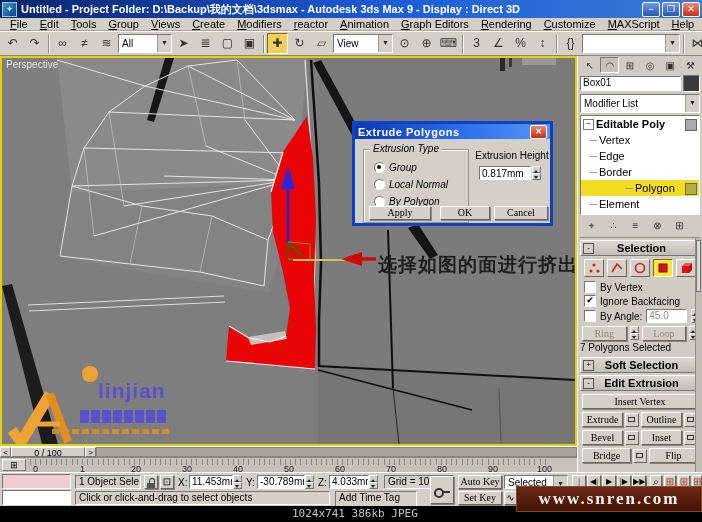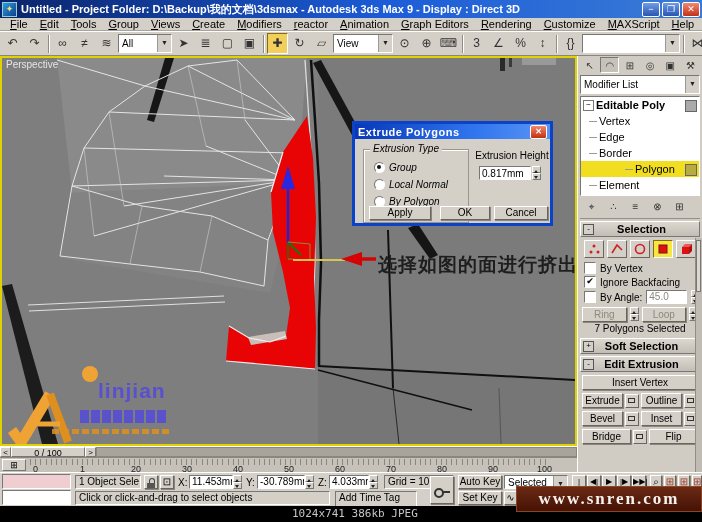--- a/index.html
+++ b/index.html
@@ -50,21 +50,21 @@
   .rad.sel::after{content:"";position:absolute;left:2px;top:2px;width:4px;height:4px;border-radius:50%;background:#111;}
   .dlg-hlabel{position:absolute;left:118px;top:26px;width:78px;text-align:center;font-size:10px;}
   .fld{background:#fff;border:1px solid;border-color:#777 #fff #fff #777;font-size:10px;padding:0 2px;
     display:inline-flex;align-items:center;box-sizing:border-box;height:14px;}
   .spin{display:inline-flex;flex-direction:column;width:9px;height:14px;box-sizing:border-box;}
   .spin i{flex:1;background:#d4d0c8;border:1px solid;border-color:#fff #777 #777 #fff;position:relative;}
   .spin i::after{content:"";position:absolute;left:1px;border:2px solid transparent;}
   .spin .su::after{top:1px;border-bottom:3px solid #222;}
   .spin .sd::after{top:2px;border-top:3px solid #222;}
   .btn3{background:#d4d0c8;border:1px solid;border-color:#fff #6a665e #6a665e #fff;box-shadow:1px 1px 0 #8a867e;
-    font-size:10px;text-align:center;box-sizing:border-box;}
+    font-size:10px;text-align:center;box-sizing:border-box;font-family:Liberation Serif, serif;}
   .dlg .btn3{position:absolute;top:82px;height:14px;line-height:12px;}
   
   .cpanel{position:absolute;left:577px;top:56px;width:125px;height:416px;background:#d0ccc4;border-left:1px solid #fff;
     box-sizing:border-box;padding:1px 2px;overflow:hidden;}
   .ptabs{display:flex;height:16px;gap:1px;}
   .ptab{flex:1;text-align:center;font-size:10px;line-height:15px;color:#333;border:1px solid transparent;}
   .ptab.act{background:#c6c2ba;border-color:#777 #fff #fff #777;}
   .prow{display:flex;align-items:center;gap:2px;margin-top:2px;}
   .namefld{flex:1;height:15px;}
   .swatch{width:15px;height:15px;background:#3a3a3a;border:1px solid;border-color:#777 #fff #fff #777;}
@@ -82,21 +82,21 @@
   .rohdr .pm{width:9px;height:9px;border:1px solid #555;background:#d4d0c8;font-size:8px;line-height:8px;text-align:center;margin:0 2px;font-weight:normal;}
   .rohdr .cap{flex:1;text-align:center;margin-right:12px;}
   .sobj{display:flex;gap:3px;justify-content:center;padding:3px 0;}
   .sob{width:18px;height:16px;border:1px solid;border-color:#fff #6a665e #6a665e #fff;background:#d4d0c8;display:flex;align-items:center;justify-content:center;}
   .sob.act{background:#f5e642;border-color:#8a6a10 #fff #fff #8a6a10;}
   .cbrow{display:flex;align-items:center;gap:4px;height:14px;padding-left:4px;font-size:10px;}
   .cb{width:10px;height:10px;background:#fff;border:1px solid;border-color:#777 #fff #fff #777;font-size:9px;line-height:9px;text-align:center;flex:0 0 auto;}
   .grid2{display:flex;gap:3px;margin:2px 2px 0;}
   .grid2 .btn3{flex:1;height:15px;line-height:13px;}
   .dis{color:#8c887e;}
-  .selstat{text-align:center;font-size:10px;height:14px;line-height:14px;}
+  .selstat{text-align:left;font-size:10px;height:14px;line-height:14px;}
   .sq{width:12px;height:12px;border:1px solid;border-color:#fff #6a665e #6a665e #fff;background:#d4d0c8;position:relative;flex:0 0 auto;}
   .sq::after{content:"";position:absolute;left:2px;top:3px;width:5px;height:3px;border:1px solid #333;}
   .bw{display:flex;gap:2px;align-items:center;margin:3px 2px 0;}
   .bw .btn3{flex:1;height:15px;line-height:13px;}
   .pscroll{position:absolute;right:0;top:182px;bottom:0;width:6px;background:#c0bcb4;border-left:1px solid #918d85;}
   .pscroll::before{content:"";position:absolute;left:0;top:2px;width:5px;height:52px;background:#dcd8d0;border:1px solid #777;box-sizing:border-box;}
   
   .tslider{position:absolute;left:0;top:446px;width:577px;height:11px;background:#b6b2aa;border-top:1px solid #fff;
     display:flex;align-items:stretch;box-sizing:border-box;}
   .tsbtn{width:11px;text-align:center;font-size:8px;line-height:10px;background:#d4d0c8;border:1px solid;border-color:#fff #777 #777 #fff;box-sizing:border-box;}
@@ -334,20 +334,24 @@
   <div class="cpanel">
     <div class="ptabs">
       <span class="ptab">↖</span>
       <span class="ptab act">◠</span>
       <span class="ptab">⊞</span>
       <span class="ptab">◎</span>
       <span class="ptab">▣</span>
       <span class="ptab">⚒</span>
     </div>
     <div class="prow">
+      <span class="wfld namefld">Box01</span>
+      <span class="swatch"></span>
+    </div>
+    <div class="prow">
       <span class="dd" style="flex:1">
         <span class="val">Modifier List</span>
           <span class="arr">▼</span>
       </span>
     </div>
     <div class="stack">
       <div class="srow">
         <span class="exp">−</span>
         <b>Editable Poly</b>
         <span class="mini"></span>

